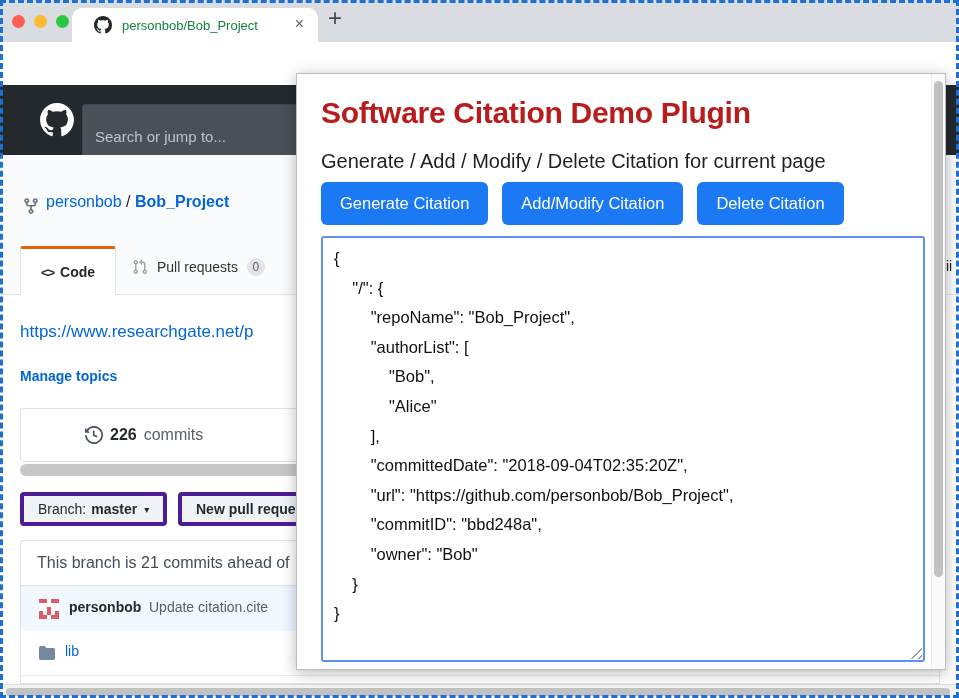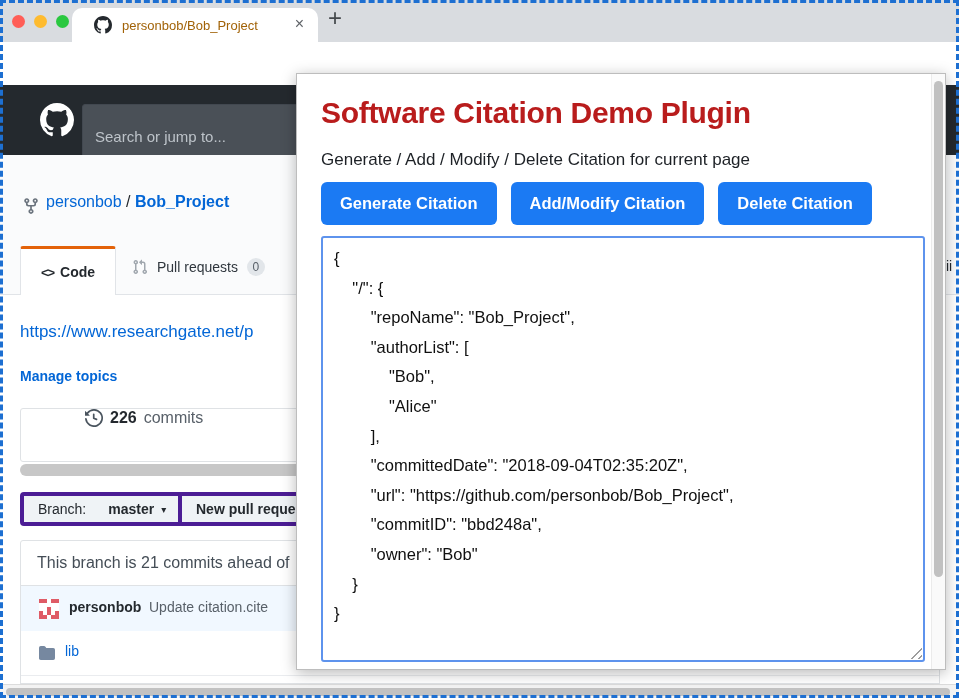--- a/index.html
+++ b/index.html
@@ -9,21 +9,21 @@
   .selection-border{position:absolute;inset:0;border:3px dashed #1d6fd1;z-index:100;pointer-events:none;}
   
   .tabstrip{position:absolute;left:0;top:0;width:959px;height:42px;background:#d9dce0;}
   .dot{position:absolute;top:15px;width:13px;height:13px;border-radius:50%;}
   .dot.red{left:12px;background:#ff5e57;}
   .dot.yellow{left:34px;background:#febb2f;}
   .dot.green{left:56px;background:#2ac840;}
   .tab{position:absolute;left:72px;top:8px;width:246px;height:34px;background:#fff;
     border-radius:10px 10px 0 0;}
   .tab .favicon{position:absolute;left:22px;top:8px;}
-  .tab-title{position:absolute;left:50px;top:10px;font-size:13px;color:#a16207;white-space:nowrap;}
+  .tab-title{position:absolute;left:50px;top:10px;font-size:13px;color:#15803d;white-space:nowrap;}
   .tab-close{position:absolute;right:14px;top:7px;font-size:16px;color:#5f6368;}
   .newtab{position:absolute;left:328px;top:4px;font-size:24px;font-weight:300;color:#44484c;}
   .toolbar{position:absolute;left:0;top:42px;width:959px;height:43px;background:#fff;}
   .navic{position:absolute;top:50px;width:22px;height:22px;}
   .omnibox{position:absolute;left:140px;top:46px;width:752px;height:33px;border-radius:17px;
     background:#eef1f4;}
   .omnibox .globe{position:absolute;left:13px;top:8px;}
   .urltext{position:absolute;left:38px;top:7px;font-size:14.5px;white-space:nowrap;}
   .url-dim{color:#80868b;}
   .url-dark{color:#202124;}
@@ -53,31 +53,31 @@
   .code-glyph{font-weight:700;font-size:13px;letter-spacing:-1px;color:#24292e;}
   .code-label{font-weight:700;font-size:14px;color:#24292e;}
   .tab-pr{position:absolute;left:132px;top:103px;display:flex;align-items:center;gap:9px;}
   .pr-label{font-size:14px;color:#2f363d;}
   .pr-badge{display:inline-block;min-width:18px;height:18px;border-radius:9px;background:#e2e6ea;
     color:#586069;font-size:12px;line-height:18px;text-align:center;}
   .website-link{position:absolute;left:20px;top:322px;font-size:17px;white-space:nowrap;}
   .manage-topics{position:absolute;left:20px;top:368px;font-size:14px;font-weight:600;}
   .commits-card{position:absolute;left:20px;top:408px;width:920px;height:54px;background:#fff;
     border:1px solid #dfe2e5;border-radius:3px;box-sizing:border-box;}
-  .commits-inner{position:absolute;left:64px;top:0;height:100%;display:flex;gap:7px;}
+  .commits-inner{position:absolute;left:64px;top:0;height:100%;display:flex;align-items:center;gap:7px;}
   .commits-count{font-size:16px;font-weight:700;color:#24292e;}
   .commits-label{font-size:16px;color:#586069;}
   .gray-scrollbar{position:absolute;left:20px;top:464px;width:918px;height:12px;background:#c7c7c7;
     border-radius:6px;}
   .gh-btn{position:absolute;top:492px;height:34px;background:#eff3f6;border:4px solid #4c1d95;
     border-radius:4px;box-sizing:border-box;display:flex;align-items:center;padding:0 14px;
     font-size:14px;color:#24292e;white-space:nowrap;}
   .btn-branch{left:20px;}
   .btn-newpr{left:178px;font-weight:700;}
-  .branch-name{font-weight:700;margin-left:22px;}
+  .branch-name{font-weight:700;margin-left:5px;}
   .caret{font-size:10px;margin-left:7px;}
   .notice-card{position:absolute;left:20px;top:540px;width:920px;height:46px;background:#fff;
     border:1px solid #dfe2e5;border-radius:3px 3px 0 0;box-sizing:border-box;overflow:hidden;}
   .notice-text{position:absolute;left:16px;top:0;font-size:16px;color:#444d56;line-height:44px;
     white-space:nowrap;}
   .commit-bar{position:absolute;left:20px;top:585px;width:920px;height:47px;background:#f1f8ff;
     border:1px solid #dfe2e5;box-sizing:border-box;overflow:hidden;}
   .avatar{position:absolute;left:18px;top:13px;}
   .commit-author{position:absolute;left:48px;top:13px;font-size:14px;font-weight:700;color:#24292e;}
   .commit-msg{position:absolute;left:128px;top:13px;font-size:14px;color:#586069;white-space:nowrap;}
@@ -89,24 +89,24 @@
   .hidden-tab-frag{position:absolute;left:946px;top:258px;font-size:14px;color:#24292e;z-index:1;}
   
   .hscroll{position:absolute;left:0;top:684px;width:959px;height:14px;background:#f3f3f3;
     border-top:1px solid #dcdcdc;box-sizing:border-box;z-index:30;}
   .hthumb{position:absolute;left:6px;top:3px;width:944px;height:8px;background:#c2c2c2;border-radius:4px;}
   
   .popup{position:absolute;left:296px;top:73px;width:650px;height:597px;background:#fff;
     border:1px solid #bdbdbd;box-shadow:0 3px 14px rgba(0,0,0,.28);box-sizing:border-box;z-index:40;}
   .popup-title{position:absolute;left:24px;top:22px;margin:0;font-size:30px;font-weight:700;
     color:#b91c1c;letter-spacing:-.3px;}
-  .popup-subtitle{position:absolute;left:24px;top:76px;margin:0;font-size:17px;color:#1d2126;}
+  .popup-subtitle{position:absolute;left:24px;top:76px;margin:0;font-size:20px;color:#1d2126;}
   .popup-buttons{position:absolute;left:24px;top:108px;display:flex;gap:14px;}
   .btn-primary{height:43px;padding:8px 19px;background:#1b7af3;color:#fff;border:none;border-radius:6px;
-    font-family:"Liberation Sans",sans-serif;font-size:16.5px;font-weight:700;cursor:pointer;}
+    font-family:"Liberation Sans",sans-serif;font-size:16.5px;font-weight:400;cursor:pointer;}
   .ta-wrap{position:absolute;left:24px;top:162px;width:604px;height:426px;}
   .citation-textarea{width:100%;height:100%;box-sizing:border-box;border:2px solid #5e93ed;
     border-radius:3px;padding:6px 11px;font-family:"Liberation Sans",sans-serif;font-size:16.5px;
     line-height:29.6px;color:#101010;resize:none;outline:none;overflow:hidden;white-space:pre;}
   .resize-handle{position:absolute;right:3px;bottom:3px;width:12px;height:12px;
     background:repeating-linear-gradient(135deg,#9d9d9d 0 1.5px,transparent 1.5px 4.5px);
     clip-path:polygon(100% 0,100% 100%,0 100%);}
   .popup-vscroll{position:absolute;right:0;top:0;width:14px;height:100%;background:#fafafa;
     border-left:1px solid #ebebeb;box-sizing:border-box;}
   .popup-vthumb{position:absolute;right:2px;top:7px;width:9px;height:496px;background:#c1c1c1;

